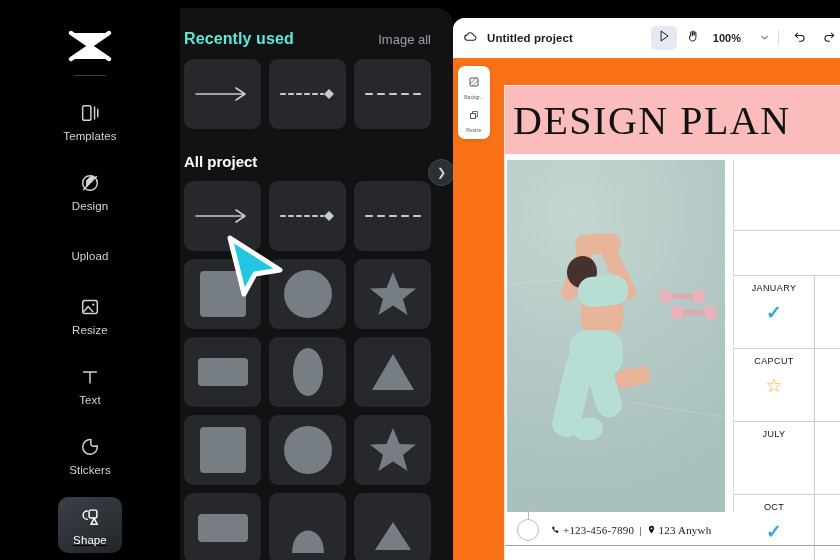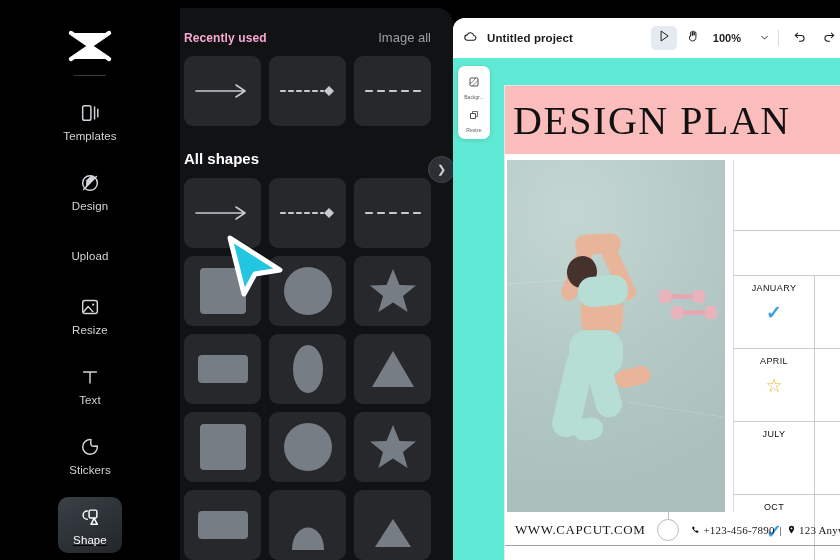--- a/index.html
+++ b/index.html
@@ -57,21 +57,21 @@
   }
   .panel-inner{
     position:absolute;left:86px;top:0;width:269px;height:552px;
     padding:0;
   }
   .panel-head{
     display:flex;align-items:baseline;justify-content:space-between;
     padding:22px 22px 0 0;
   }
   .panel-title{
-    font-size:12px;font-weight:bold;color:#f9a8d4;letter-spacing:.1px;
+    font-size:16px;font-weight:bold;color:#5eead4;letter-spacing:.1px;
   }
   .panel-viewall{
     font-size:13px;color:#9b9ea3;cursor:pointer;
   }
   .sec-title{
     font-size:15px;font-weight:bold;color:#ffffff;
     margin:24px 0 0 0;
   }
   .grid{
     display:grid;grid-template-columns:repeat(3,77px);
@@ -122,21 +122,21 @@
     display:flex;align-items:center;gap:3px;
   }
   .tbtn{
     width:26px;height:24px;border-radius:5px;
     display:flex;align-items:center;justify-content:center;cursor:pointer;
   }
   .tbtn.sel{background:#e5eaf0;}
   .zoomval{font-size:11px;color:#1c1d20;font-weight:bold;margin:0 15px 0 4px;cursor:pointer;}
   .vsep{width:1px;height:16px;background:#d9dde2;margin:0 5px;}
 
-  .ed-body{position:relative;width:387px;height:502px;background:#5eead4;}
+  .ed-body{position:relative;width:387px;height:502px;background:#f97316;}
 
   .float-tools{
     position:absolute;left:5px;top:8px;width:32px;
     background:#fff;border-radius:7px;
     box-shadow:0 1px 5px rgba(0,0,0,.13);
     padding:5px 0 4px 0;
     display:flex;flex-direction:column;align-items:center;gap:2px;
     z-index:6;
   }
   .ft-item{
@@ -343,21 +343,21 @@
           </div>
           <div class="cell">
             <svg width="58" height="20" viewBox="0 0 58 20">
               <path d="M2 10 H56" stroke="#c6c9ce" stroke-width="2.2" fill="none" stroke-dasharray="6 6" stroke-linecap="round"></path>
             </svg>
           </div>
         </div>
         <div class="chev-float">❯</div>
       </div>
 
-      <div class="sec-title">All shapes</div>
+      <div class="sec-title">All project</div>
 
       <div class="grid">
         <div class="cell">
           <svg width="58" height="20" viewBox="0 0 58 20">
             <path d="M2 10 H50 M42 4 L51 10 L42 16" stroke="#c6c9ce" stroke-width="1.6" fill="none" stroke-linecap="round" stroke-linejoin="round"></path>
           </svg>
         </div>
         <div class="cell">
           <svg width="58" height="20" viewBox="0 0 58 20">
             <path d="M2 10 H44" stroke="#c6c9ce" stroke-width="2.2" fill="none" stroke-dasharray="4 4" stroke-linecap="round"></path>
@@ -545,21 +545,21 @@
               <span class="cal-month">JANUARY</span>
               <span class="cal-mark mark-check">✓</span>
             </div>
             <div class="cal-cell">
               
             </div>
           </div>
 
           <div class="cal-row">
             <div class="cal-cell">
-              <span class="cal-month">APRIL</span>
+              <span class="cal-month">CAPCUT</span>
               <span class="cal-mark mark-star">☆</span>
             </div>
             <div class="cal-cell">
               <span class="cal-month"></span>
             </div>
           </div>
 
           <div class="cal-row">
             <div class="cal-cell">
               <span class="cal-month">JULY</span>
@@ -574,21 +574,20 @@
               <span class="cal-month">OCT</span>
               <span class="cal-mark mark-check">✓</span>
             </div>
             <div class="cal-cell">
               
             </div>
           </div>
         </div>
 
         <div class="footer">
-          <span class="foot-url">WWW.CAPCUT.COM</span>
           <span class="foot-ring"></span>
           <span class="foot-info">
             <span>
               <svg width="9" height="9" viewBox="0 0 24 24" fill="#111">
                 <path d="M6.6 3.2 3.3 6.5c-.6.6-.7 1.6-.2 2.3a28 28 0 0 0 12 12c.7.4 1.6.3 2.2-.3l3.3-3.3-5-3.3-2.4 2.4a21 21 0 0 1-5.6-5.6L10 8.2 6.6 3.2Z"></path>
               </svg>
             </span>
             <span>+123-456-7890</span>
             <span class="pipe">|</span>
             <span>

